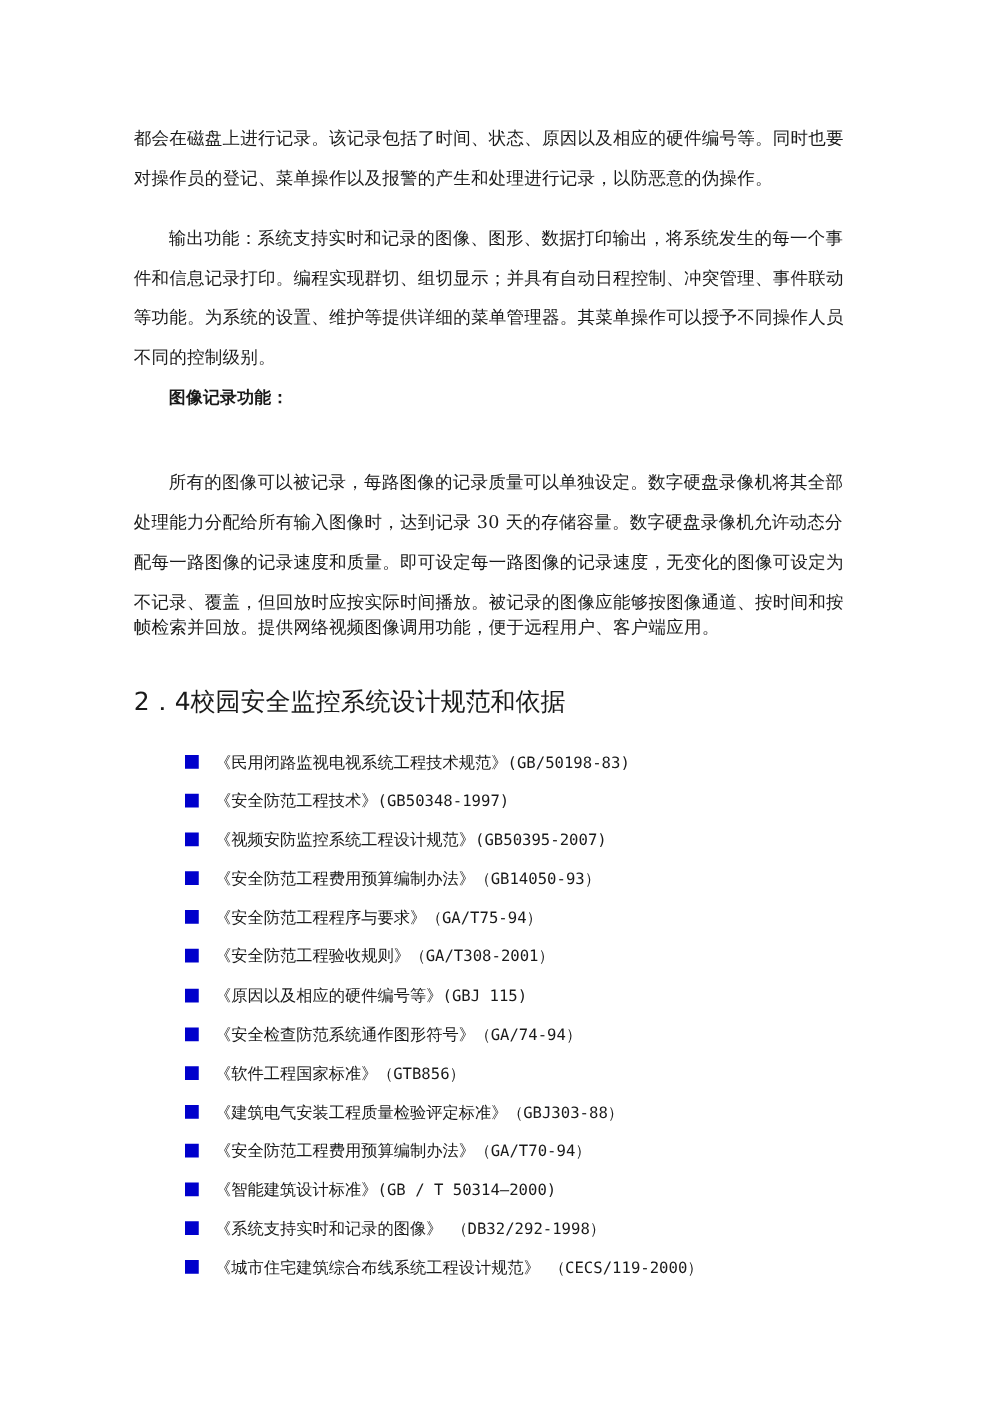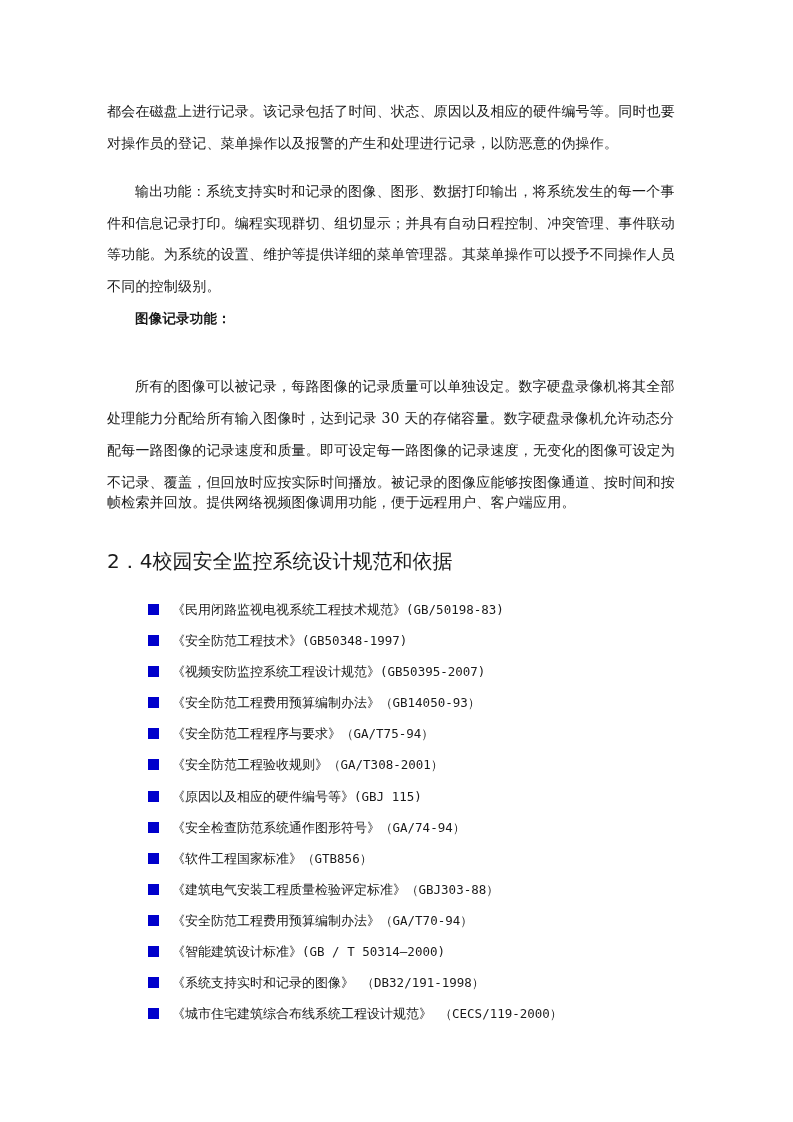--- a/index.html
+++ b/index.html
@@ -83,20 +83,20 @@
     <li class="ref-item" style="top:911px;">
       <span class="bullet" style="background: rgb(0, 0, 204);"></span>
       <span class="ref-text"><span>《安全防范工程费用预算编制办法》</span><span class="ref-code">（GA/T70-94）</span></span>
     </li>
     <li class="ref-item" style="top:942px;">
       <span class="bullet" style="background: rgb(0, 0, 204);"></span>
       <span class="ref-text"><span>《智能建筑设计标准》</span><span class="ref-code">(GB / T 50314—2000)</span></span>
     </li>
     <li class="ref-item" style="top:973px;">
       <span class="bullet" style="background: rgb(0, 0, 204);"></span>
-      <span class="ref-text"><span>《系统支持实时和记录的图像》</span><span class="ref-code"> （DB32/191-1998）</span></span>
+      <span class="ref-text"><span>《系统支持实时和记录的图像》</span><span class="ref-code"> （DB32/292-1998）</span></span>
     </li>
     <li class="ref-item" style="top:1004px;">
       <span class="bullet" style="background: rgb(0, 0, 204);"></span>
       <span class="ref-text"><span>《城市住宅建筑综合布线系统工程设计规范》</span><span class="ref-code"> （CECS/119-2000）</span></span>
     </li>
   </ul>
 </div>
 
 </body></html>

